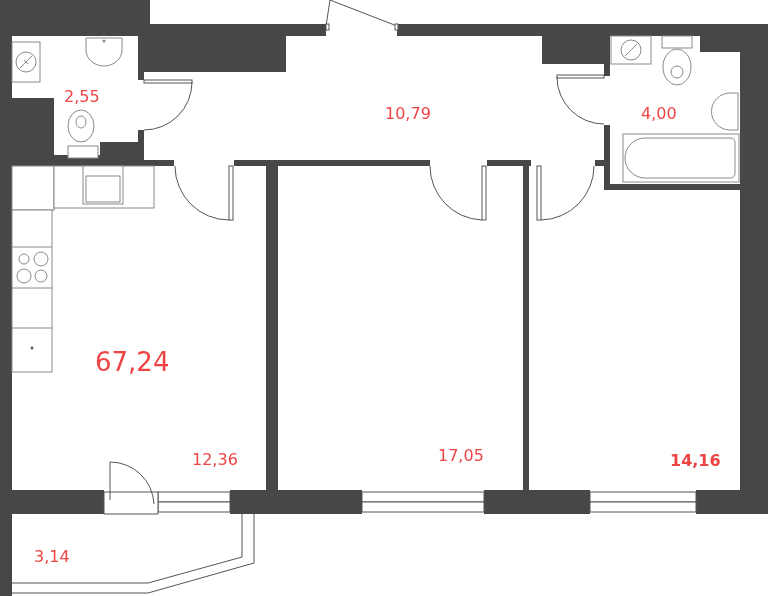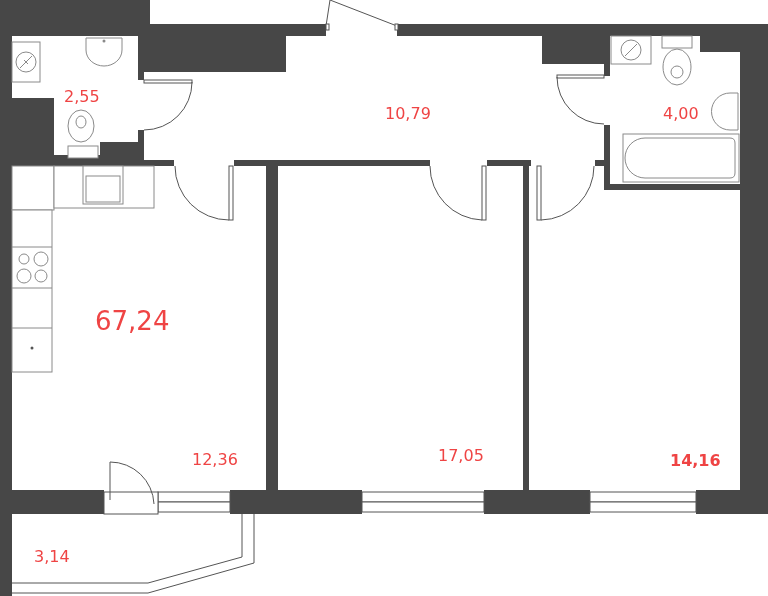--- a/index.html
+++ b/index.html
@@ -4,21 +4,21 @@
 <style>
   html, body { margin: 0; padding: 0; background: #ffffff; }
   body { width: 768px; height: 596px; overflow: hidden; position: relative; font-family: "DejaVu Sans", sans-serif; }
   svg { position: absolute; left: 0; top: 0; }
   .wall { fill: #474747; }
   .fix { fill: #ffffff; stroke: #8a8a8a; stroke-width: 1; }
   .fixd { fill: none; stroke: #8a8a8a; stroke-width: 1; }
   .door { fill: none; stroke: #555555; stroke-width: 1; }
   .win { fill: #ffffff; stroke: #555555; stroke-width: 1; }
   .label { position: absolute; color: #ef4444; font-size: 16px; white-space: nowrap; }
-  .label.big { font-size: 26px; }
+  .label.big { font-size: 26px; margin-top: 41px; }
 </style>
 </head>
 <body>
 
 <svg width="768" height="596" viewBox="0 0 768 596">
 
   <g>
 
     <rect class="wall" x="0" y="0" width="150" height="36"></rect>
     <rect class="wall" x="0" y="0" width="12" height="596"></rect>
@@ -146,18 +146,18 @@
     <circle class="fixd" cx="24" cy="276" r="7"></circle>
     <circle class="fixd" cx="41" cy="276" r="6"></circle>
   </g>
   <g>
     <circle cx="32" cy="348" r="1.5" fill="#555"></circle>
   </g>
 </svg>
 
 <div class="label" style="left:64px;top:87px;">2,55</div>
 <div class="label" style="left:360px;top:104px;margin-left:25px;">10,79</div>
-<div class="label" style="left:663px;top:104px;">4,00</div>
+<div class="label" style="left:641px;top:104px;">4,00</div>
 <div class="label big" style="left:95px;top:306px;">67,24</div>
 <div class="label" style="left:192px;top:450px;">12,36</div>
 <div class="label" style="left:438px;top:446px;">17,05</div>
 <div class="label" style="left:670px;top:451px;font-weight:bold;">14,16</div>
 <div class="label" style="left:34px;top:547px;">3,14</div>
 
 </body></html>

